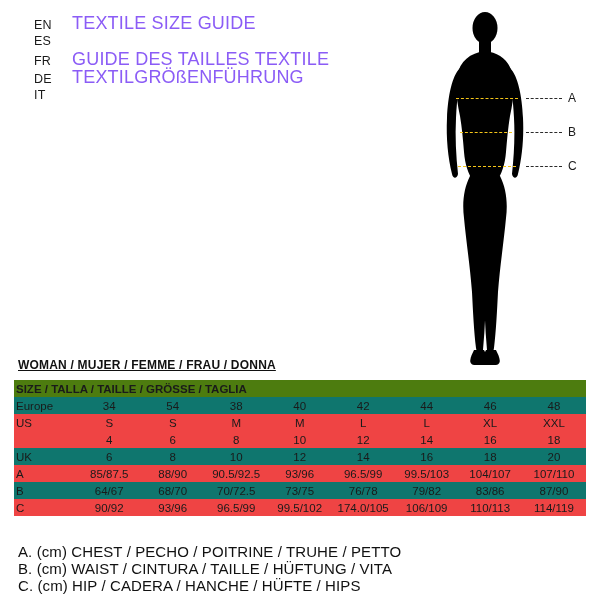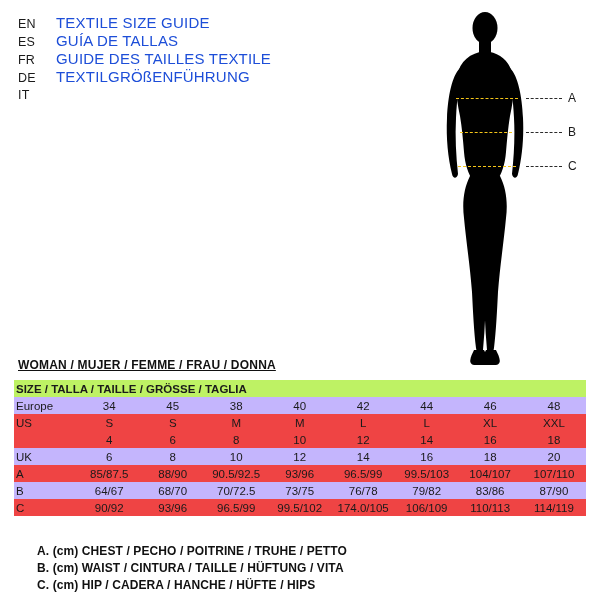--- a/index.html
+++ b/index.html
@@ -25,31 +25,32 @@
     position: absolute;
     left: 18px;
     top: 14px;
     width: 330px;
   }
   .lang-row {
     display: flex;
     align-items: baseline;
     height: 18px;
     line-height: 18px;
+    margin-left: 16px;
   }
   .lang-code {
     width: 38px;
     font-size: 12.5px;
     letter-spacing: 0.2px;
     color: #1a1a1a;
   }
   .lang-text {
-    font-size: 15px;
+    font-size: 18px;
     letter-spacing: 0.2px;
-    color: #1d4ed8;
+    color: #8b5cf6;
     white-space: nowrap;
   }
 
   
   .figure-wrap {
     position: absolute;
     left: 430px;
     top: 6px;
     width: 165px;
     height: 370px;
@@ -99,64 +100,62 @@
     table-layout: fixed;
     font-size: 11.5px;
   }
   table.size-table td {
     height: 17px;
     padding: 0 2px;
     color: #1a1a1a;
     font-family: "Liberation Sans", sans-serif;
   }
   .row-head td {
-    background: #bef264;
+    background: #4d7c0f;
     font-weight: bold;
     font-size: 11.5px;
     height: 18px;
   }
-  .row-light td { background: #c4b5fd; }
+  .row-light td { background: #0f766e; }
   .row-dark td  { background: #ef4444; }
 
   .col-label {
     width: 92px;
     text-align: left;
     padding-left: 4px;
   }
   .cell { text-align: center; }
 
   
   .legend {
     position: absolute;
     left: 18px;
     top: 543px;
     width: 420px;
   }
   .legend div {
-    font-size: 12px;
-    font-weight: bold;
+    font-size: 15px;
+    font-weight: normal;
     line-height: 17px;
     color: #111;
     letter-spacing: 0.1px;
-    margin-left: 19px;
   }
 </style>
 </head>
 <body>
 
 <div class="page">
 
   <div class="lang-block">
     <div class="lang-row">
       <span class="lang-code">EN</span>
       <span class="lang-text">TEXTILE SIZE GUIDE</span>
     </div>
     <div class="lang-row">
       <span class="lang-code">ES</span>
-      <span class="lang-text">GUÍA DE TALLAS</span>
     </div>
     <div class="lang-row">
       <span class="lang-code">FR</span>
       <span class="lang-text">GUIDE DES TAILLES TEXTILE</span>
     </div>
     <div class="lang-row">
       <span class="lang-code">DE</span>
       <span class="lang-text">TEXTILGRÖßENFÜHRUNG</span>
     </div>
     <div class="lang-row">
@@ -234,21 +233,21 @@
   <div class="table-wrap">
     <table class="size-table">
       <tbody>
         <tr class="row-head">
           <td class="col-label" colspan="9">SIZE / TALLA / TAILLE / GRÖSSE / TAGLIA</td>
         </tr>
 
         <tr class="row-light">
           <td class="col-label">Europe</td>
           <td class="cell">34</td>
-          <td class="cell">45</td>
+          <td class="cell">54</td>
           <td class="cell">38</td>
           <td class="cell">40</td>
           <td class="cell">42</td>
           <td class="cell">44</td>
           <td class="cell">46</td>
           <td class="cell">48</td>
         </tr>
 
         <tr class="row-dark">
           <td class="col-label">US</td>

